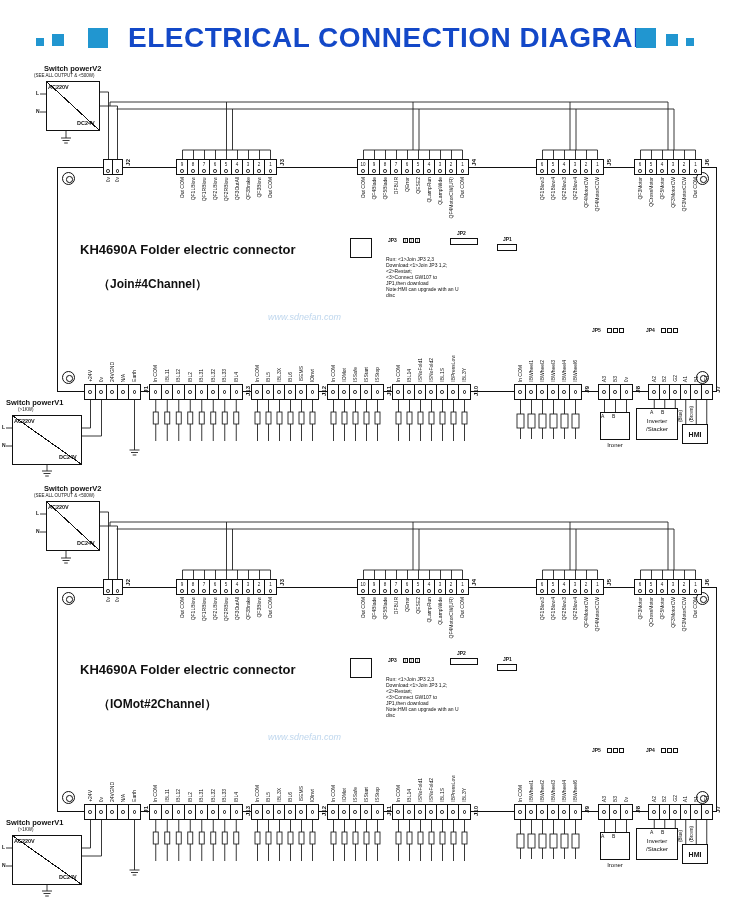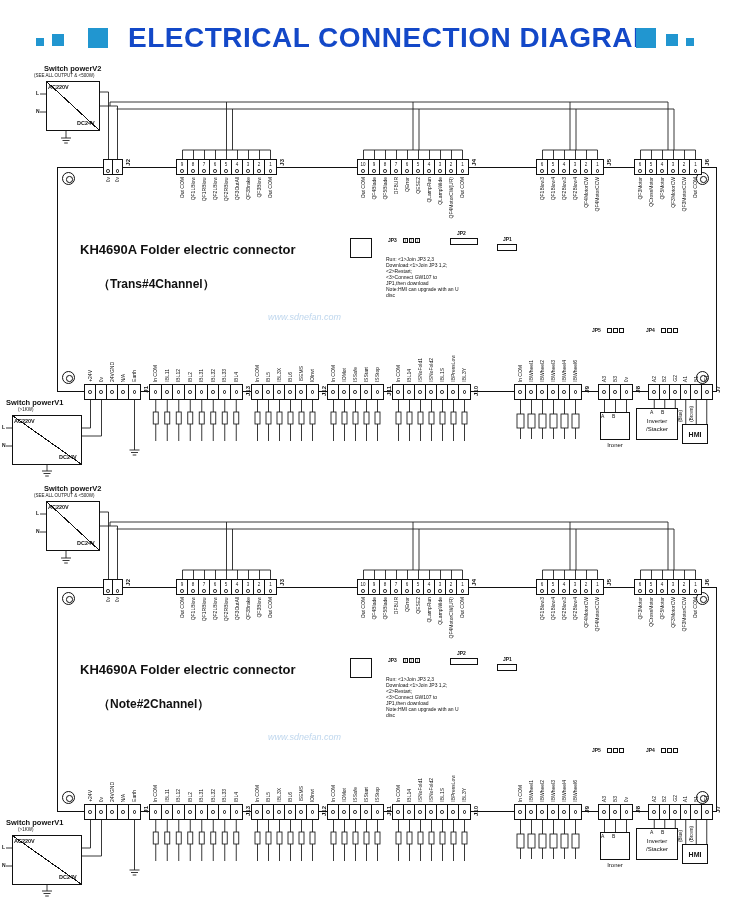--- a/index.html
+++ b/index.html
@@ -203,21 +203,21 @@
         <line x1="685.75" y1="338" x2="685.75" y2="362" stroke="#222" stroke-width="0.9"></line>
         <line x1="696.25" y1="338" x2="696.25" y2="362" stroke="#222" stroke-width="0.9"></line>
         <line x1="706.75" y1="338" x2="706.75" y2="362" stroke="#222" stroke-width="0.9"></line>
       </svg>
       <div class="board-rect" style="left: 57px; top: 105px; width: 660px; height: 225px;"></div>
       <div class="screw" style="left: 62px; top: 110px;"></div>
       <div class="screw" style="left: 696px; top: 110px;"></div>
       <div class="screw" style="left: 62px; top: 309px;"></div>
       <div class="screw" style="left: 696px; top: 309px;"></div>
       <div class="board-title" style="left: 80px; top: 180px;">KH4690A  Folder electric connector</div>
-      <div class="board-subtitle" style="left: 98px; top: 214px;">（Trans#4Channel）</div>
+      <div class="board-subtitle" style="left: 98px; top: 214px;">（Join#4Channel）</div>
       <div class="watermark" style="left: 268px; top: 250px;">www.sdnefan.com</div>
       <div class="psu-label" style="left: 44px; top: 2px;">Switch powerV2</div>
       <div class="psu-sub" style="left: 34px; top: 11px;">(SEE ALL OUTPUT &amp; &lt;500W)</div>
       <div class="psu-box" style="left: 46px; top: 19px; width: 54px; height: 50px;"></div>
       <div class="psu-ac" style="left: 48px; top: 22px;">AC220V</div>
       <div class="psu-dc" style="left: 77px; top: 58px;">DC24V</div>
       <div class="tiny bold" style="left: 36px; top: 28px;">L</div>
       <div class="tiny bold" style="left: 36px; top: 46px;">N</div>
       <div class="psu-label" style="left: 6px; top: 336px;">Switch powerV1</div>
       <div class="psu-sub" style="left: 18px; top: 345px;">(&gt;1KW)</div>
@@ -804,21 +804,21 @@
         <line x1="685.75" y1="338" x2="685.75" y2="362" stroke="#222" stroke-width="0.9"></line>
         <line x1="696.25" y1="338" x2="696.25" y2="362" stroke="#222" stroke-width="0.9"></line>
         <line x1="706.75" y1="338" x2="706.75" y2="362" stroke="#222" stroke-width="0.9"></line>
       </svg>
       <div class="board-rect" style="left: 57px; top: 105px; width: 660px; height: 225px;"></div>
       <div class="screw" style="left: 62px; top: 110px;"></div>
       <div class="screw" style="left: 696px; top: 110px;"></div>
       <div class="screw" style="left: 62px; top: 309px;"></div>
       <div class="screw" style="left: 696px; top: 309px;"></div>
       <div class="board-title" style="left: 80px; top: 180px;">KH4690A  Folder electric connector</div>
-      <div class="board-subtitle" style="left: 98px; top: 214px;">（Note#2Channel）</div>
+      <div class="board-subtitle" style="left: 98px; top: 214px;">（IOMot#2Channel）</div>
       <div class="watermark" style="left: 268px; top: 250px;">www.sdnefan.com</div>
       <div class="psu-label" style="left: 44px; top: 2px;">Switch powerV2</div>
       <div class="psu-sub" style="left: 34px; top: 11px;">(SEE ALL OUTPUT &amp; &lt;500W)</div>
       <div class="psu-box" style="left: 46px; top: 19px; width: 54px; height: 50px;"></div>
       <div class="psu-ac" style="left: 48px; top: 22px;">AC220V</div>
       <div class="psu-dc" style="left: 77px; top: 58px;">DC24V</div>
       <div class="tiny bold" style="left: 36px; top: 28px;">L</div>
       <div class="tiny bold" style="left: 36px; top: 46px;">N</div>
       <div class="psu-label" style="left: 6px; top: 336px;">Switch powerV1</div>
       <div class="psu-sub" style="left: 18px; top: 345px;">(&gt;1KW)</div>

